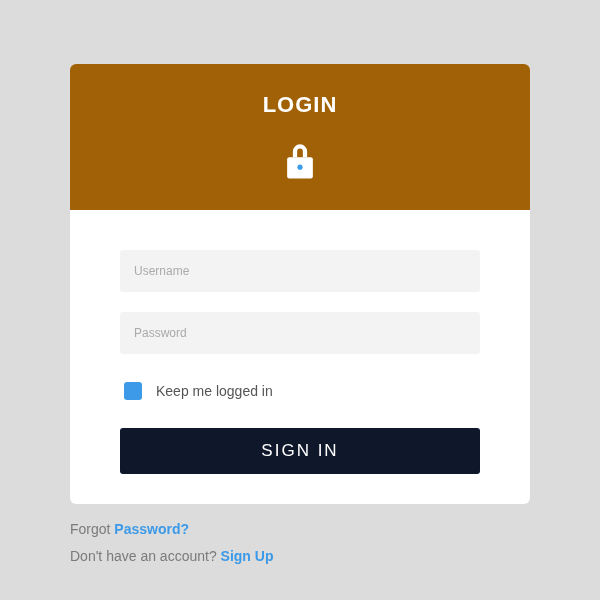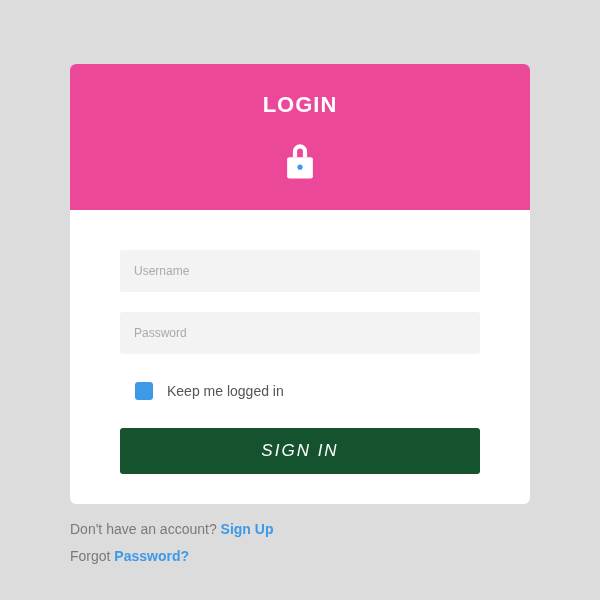--- a/index.html
+++ b/index.html
@@ -17,21 +17,21 @@
       align-items: center;
       padding-top: 64px;
     }
     .card {
       width: 460px;
       background: #fff;
       border-radius: 6px;
       overflow: hidden;
     }
     .header {
-      background: #ec4899;
+      background: #a16207;
       color: #fff;
       text-align: center;
       padding: 28px 0 26px 0;
     }
     .header-title {
       font-size: 22px;
       font-weight: 700;
       letter-spacing: 1px;
       margin-bottom: 22px;
     }
@@ -55,45 +55,44 @@
       margin-bottom: 20px;
       outline: none;
     }
     .input::placeholder {
       color: #aaa;
     }
     .checkbox-row {
       display: flex;
       align-items: center;
       gap: 14px;
-      margin: 8px 0 28px 15px;
+      margin: 8px 0 28px 4px;
     }
     .checkbox {
       width: 18px;
       height: 18px;
       background: #3d9ae8;
       border-radius: 3px;
       cursor: pointer;
     }
     .checkbox-label {
       font-size: 14px;
       color: #555;
     }
     .signin-btn {
       width: 100%;
-      background: #14532d;
+      background: #0f172a;
       color: #fff;
       border: none;
       border-radius: 3px;
       padding: 13px 0;
       font-size: 17px;
       letter-spacing: 2px;
       cursor: pointer;
       font-weight: 400;
-      font-style: italic;
     }
     .below {
       width: 460px;
       padding: 12px 0 0 0;
       font-size: 14px;
       color: #7a7a7a;
       line-height: 1.9;
     }
     .link {
       color: #3d9ae8;
@@ -121,18 +120,18 @@
     <div class="checkbox-row">
       <div class="checkbox"></div>
       <span class="checkbox-label">Keep me logged in</span>
     </div>
     <button class="signin-btn">SIGN IN</button>
   </div>
 </div>
 
 <div class="below">
   <div>
-    <span>Don't have an account? </span><span class="link">Sign Up</span>
+    <span>Forgot </span><span class="link">Password?</span>
   </div>
   <div>
-    <span>Forgot </span><span class="link">Password?</span>
+    <span>Don't have an account? </span><span class="link">Sign Up</span>
   </div>
 </div>
 
 </body></html>

